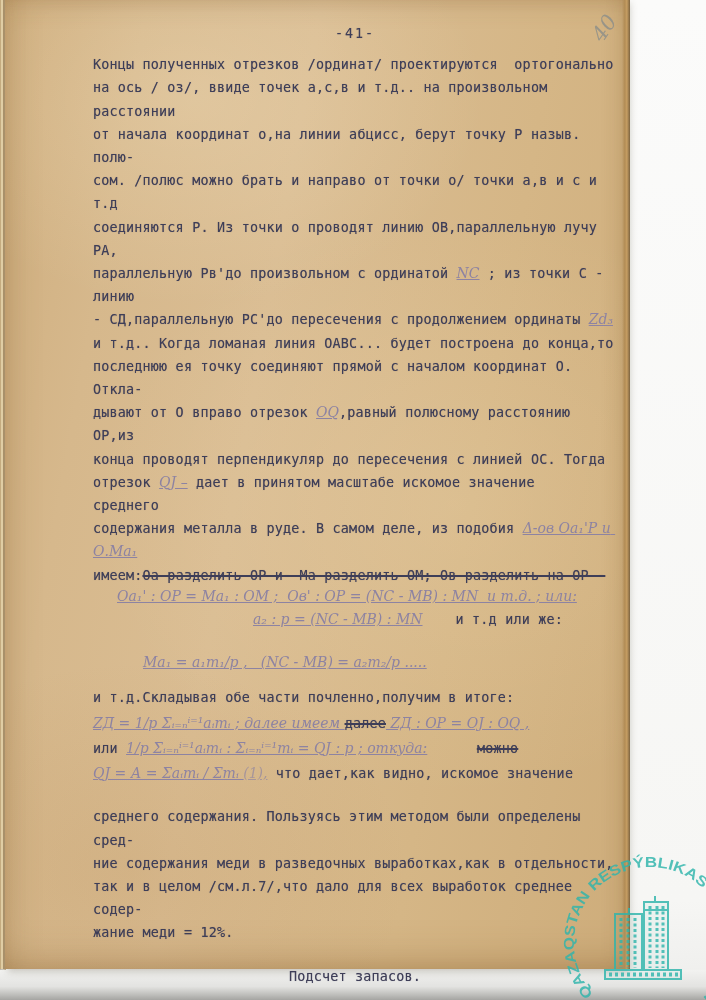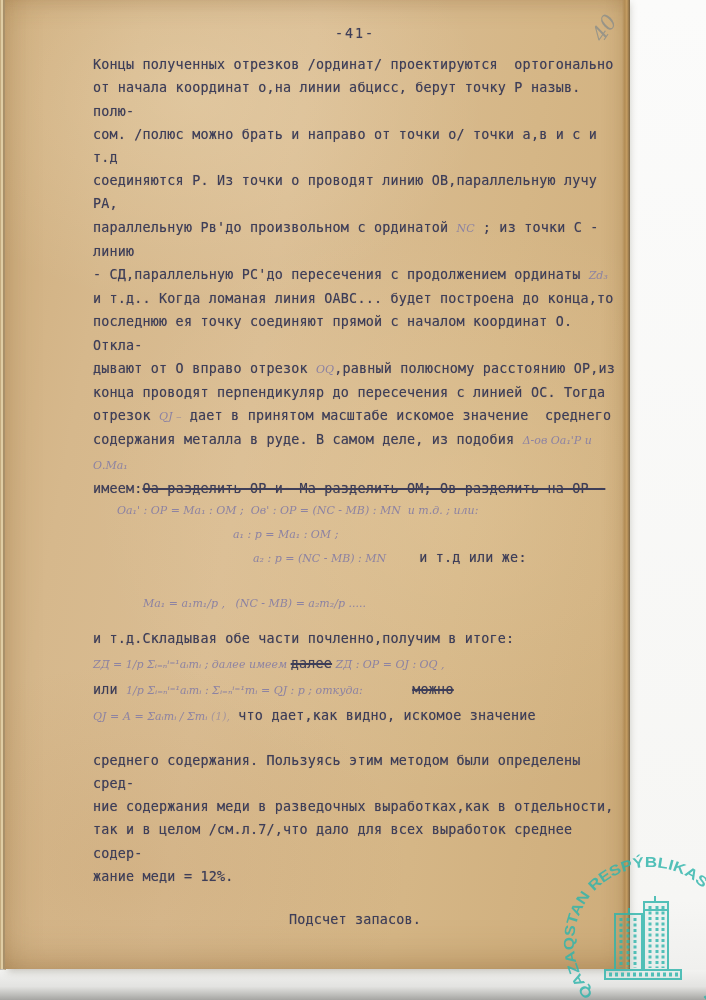--- a/index.html
+++ b/index.html
@@ -43,21 +43,21 @@
   }
   .text-col{
     position:absolute;left:88px;top:22px;width:524px;
     color:#3e3e58;font-size:13.4px;line-height:23.2px;letter-spacing:.2px;
   }
   .line{white-space:pre-wrap;text-shadow:0 0 .7px rgba(62,62,88,.55);}
   .line.pg{text-align:center;letter-spacing:2px;}
   .line.center{text-align:center;}
   .seg.h,.seg.hs{
     font-family:"DejaVu Serif","DejaVu Sans",serif;font-style:italic;
-    color:#8d83a2;font-size:11px;letter-spacing:0;text-shadow:none;
+    color:#8d83a2;font-size:14px;letter-spacing:0;text-shadow:none;text-decoration:underline;
   }
   .seg.s{text-decoration:line-through;text-decoration-thickness:1.6px;}
   .seg.f{opacity:.65;}
   .g4{margin-top:20px}.g6{margin-top:2px}.g8{margin-top:8px}
   .g12{margin-top:12px}.g20{margin-top:20px}
   .tight{margin-top:-2px}
   .ml10{margin-left:24px}.ml50{margin-left:50px}
   .ml140{margin-left:140px}.ml160{margin-left:160px}
   .stamp{position:absolute;left:545px;top:838px;opacity:.82;}
 </style>
@@ -68,34 +68,34 @@
 
   <div class="scan-left"></div>
   <div class="scan-bottom"></div>
 
   <div class="sheet">
     <div class="folio">40</div>
     <div class="text-col">
       <div class="line pg">-41-</div>
       <div id="lines">
           <div class="line g8"><span class="seg t">Концы полученных отрезков /ординат/ проектируются  ортогонально</span></div>
+          <div class="line "><span class="seg t">на ось / оз/, ввиде точек а,с,в и т.д.. на произвольном расстоянии</span></div>
           <div class="line "><span class="seg t">от начала координат о,на линии абцисс, берут точку Р назыв. полю-</span></div>
           <div class="line "><span class="seg t">сом. /полюс можно брать и направо от точки о/ точки а,в и с и т.д</span></div>
           <div class="line "><span class="seg t">соединяются Р. Из точки о проводят линию ОВ,параллельную лучу РА,</span></div>
           <div class="line "><span class="seg t">параллельную Рв'до произвольном с ординатой </span><span class="seg h">NC</span><span class="seg t"> ; из точки С - линию</span></div>
           <div class="line "><span class="seg t">- СД,параллельную РС'до пересечения с продолжением ординаты </span><span class="seg h">Zd₃</span></div>
           <div class="line "><span class="seg t">и т.д.. Когда ломаная линия ОАВС... будет построена до конца,то</span></div>
           <div class="line "><span class="seg t">последнюю ея точку соединяют прямой с началом координат О. Откла-</span></div>
           <div class="line "><span class="seg t">дывают от О вправо отрезок </span><span class="seg h">ОQ</span><span class="seg t">,равный полюсному расстоянию ОР,из</span></div>
           <div class="line "><span class="seg t">конца проводят перпендикуляр до пересечения с линией ОС. Тогда</span></div>
           <div class="line "><span class="seg t">отрезок </span><span class="seg h">QЈ –</span><span class="seg t"> дает в принятом масштабе искомое значение  среднего</span></div>
           <div class="line "><span class="seg t">содержания металла в руде. В самом деле, из подобия </span><span class="seg h">Δ-ов Оа₁'Р и О.Ма₁</span></div>
           <div class="line "><span class="seg t">имеем:</span><span class="seg s">Оа разделить ОР и- Ма разделить ОМ; Ов разделить на ОР -</span></div>
           <div class="line tight ml10"><span class="seg h">Оа₁' : ОР = Ма₁ : ОМ ;  Ов' : ОР = (NC - МВ) : МN  и т.д. ; или:</span></div>
-          <div class="line ml140"><span class="seg h">а₁ : р = Ма₁ : ОМ ;</span></div>
           <div class="line ml160"><span class="seg h">а₂ : р = (NC - МВ) : МN</span><span class="seg t">    и т.д или же:</span></div>
           <div class="line ml50 g4"><span class="seg h">Ма₁ = а₁m₁/р ,   (NC - МВ) = а₂m₂/р .....</span></div>
           <div class="line g12"><span class="seg t">и т.д.Складывая обе части почленно,получим в итоге:</span></div>
           <div class="line g6"><span class="seg h">ZД = 1/р Σᵢ₌ₙⁱ⁼¹аᵢmᵢ ; далее имеем </span><span class="seg s">далее</span><span class="seg h"> ZД : ОР = ОЈ : ОQ ,</span></div>
           <div class="line g6"><span class="seg t">или </span><span class="seg h">1/р Σᵢ₌ₙⁱ⁼¹аᵢmᵢ : Σᵢ₌ₙⁱ⁼¹mᵢ = QЈ : р ; откуда:</span><span class="seg t">      </span><span class="seg s">можно</span></div>
           <div class="line g6"><span class="seg h">QЈ = А = Σаᵢmᵢ / Σmᵢ </span><span class="seg h f">(1),</span><span class="seg t"> что дает,как видно, искомое значение</span></div>
           <div class="line g4"><span class="seg t">среднего содержания. Пользуясь этим методом были определены сред-</span></div>
           <div class="line "><span class="seg t">ние содержания меди в разведочных выработках,как в отдельности,</span></div>
           <div class="line "><span class="seg t">так и в целом /см.л.7/,что дало для всех выработок среднее содер-</span></div>
           <div class="line "><span class="seg t">жание меди = 12%.</span></div>

